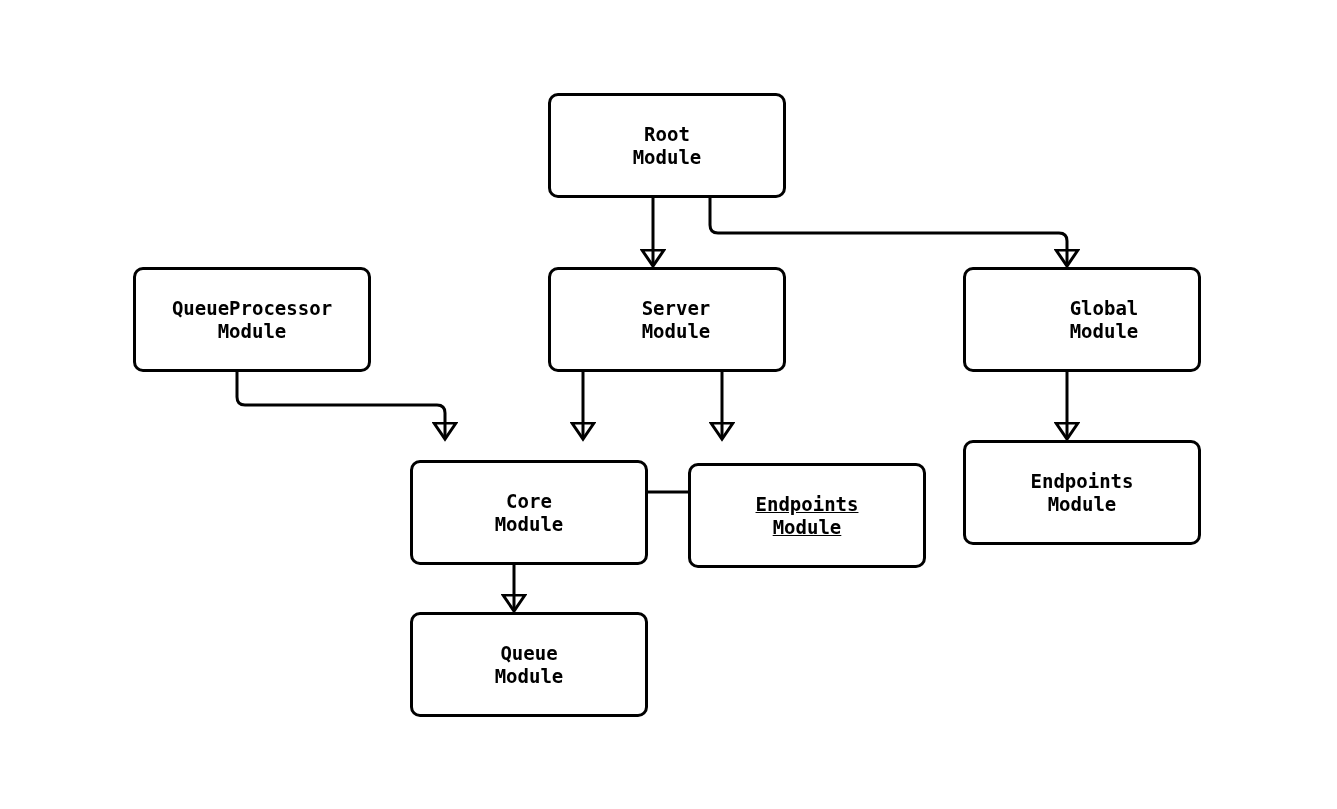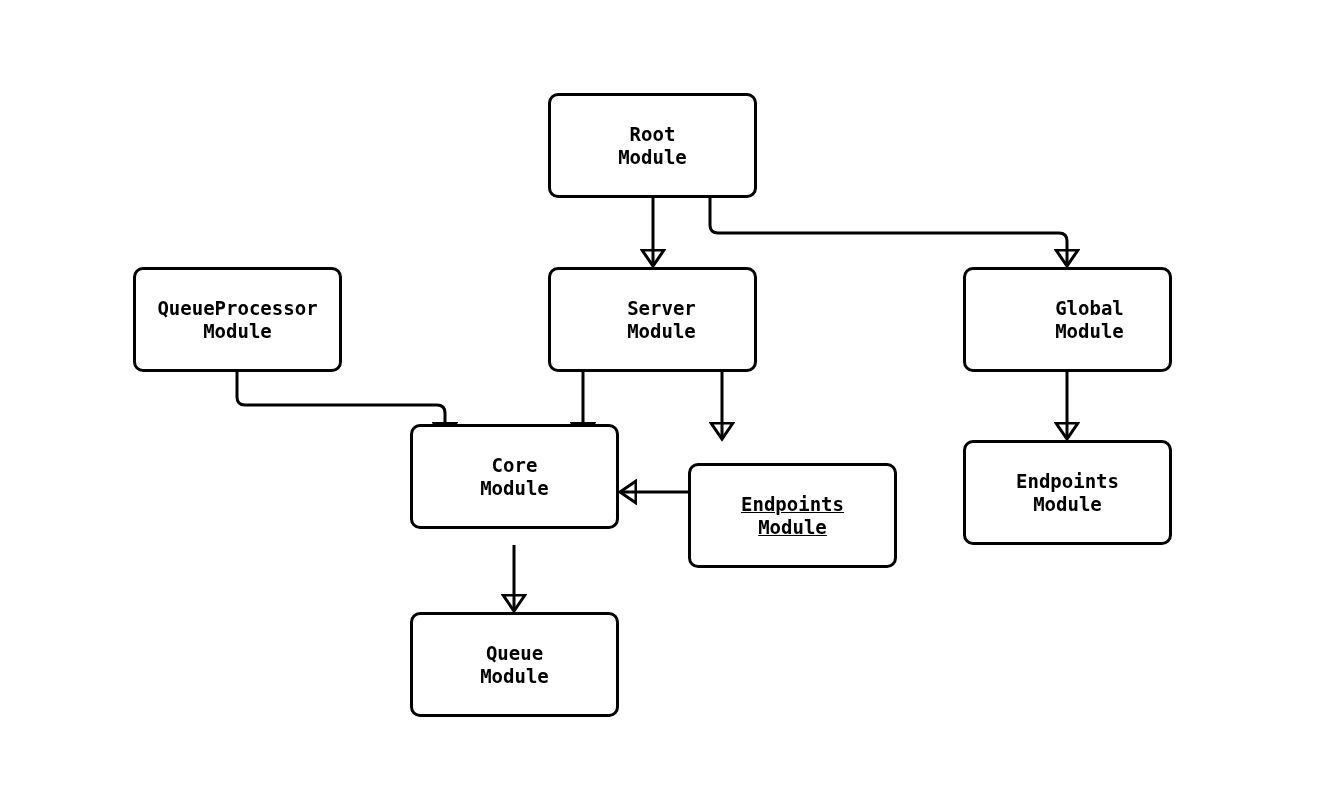--- a/index.html
+++ b/index.html
@@ -23,21 +23,21 @@
     height: 809px;
   }
   .edges path {
     fill: none;
     stroke: #000000;
     stroke-width: 3;
   }
   .node {
     position: absolute;
     box-sizing: border-box;
-    width: 209px;
+    width: 238px;
     height: 105px;
     background: #ffffff;
     border: 3px solid #000000;
     border-radius: 10px;
     display: flex;
     flex-direction: column;
     align-items: center;
     justify-content: center;
     text-align: center;
     color: #000000;
@@ -82,21 +82,21 @@
   <div class="node" style="left:133px; top:267px;">
     <span>QueueProcessor</span>
     <span>Module</span>
   </div>
 
   <div class="node" style="left:963px; top:267px;padding-left:44px;">
     <span>Global</span>
     <span>Module</span>
   </div>
 
-  <div class="node" style="left:410px; top:424px;text-align:center;">
+  <div class="node" style="left:410px; top:460px;text-align:center;">
     <span>Core</span>
     <span>Module</span>
   </div>
 
   <div class="node" style="left:688px; top:463px;text-decoration:underline;">
     <span>Endpoints</span>
     <span>Module</span>
   </div>
 
   <div class="node" style="left:963px; top:440px;">

